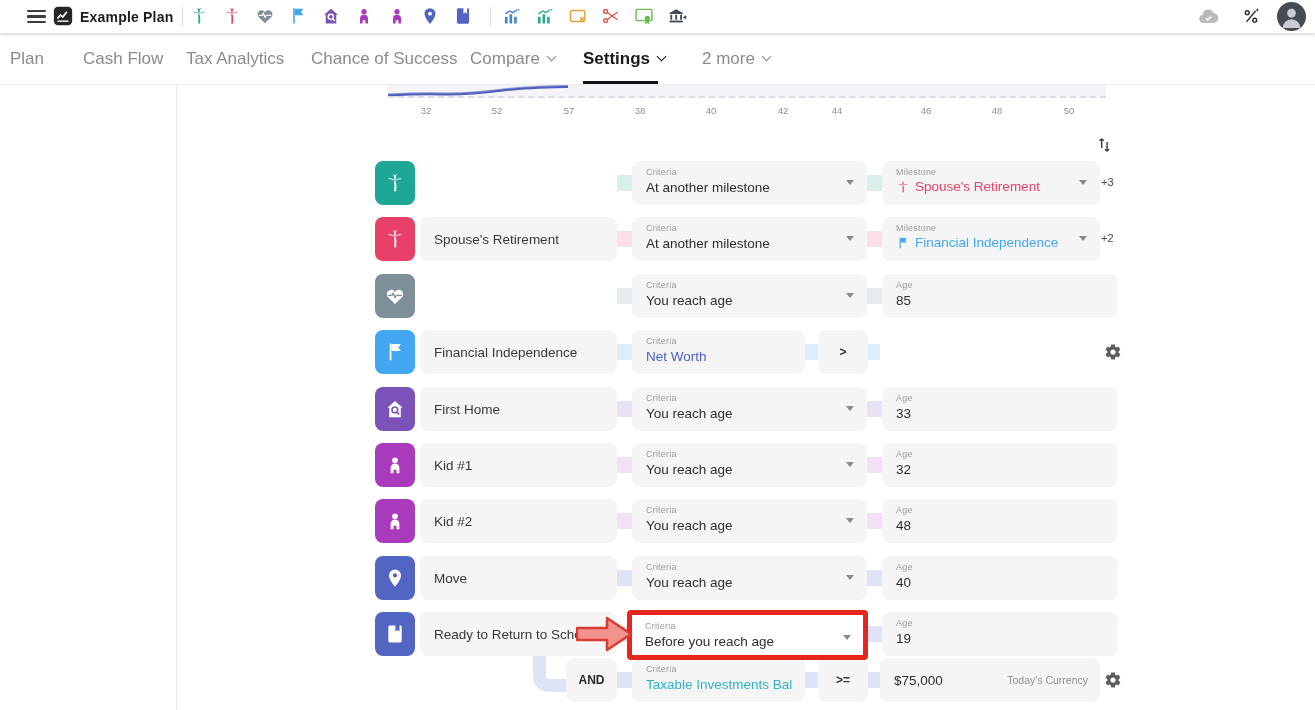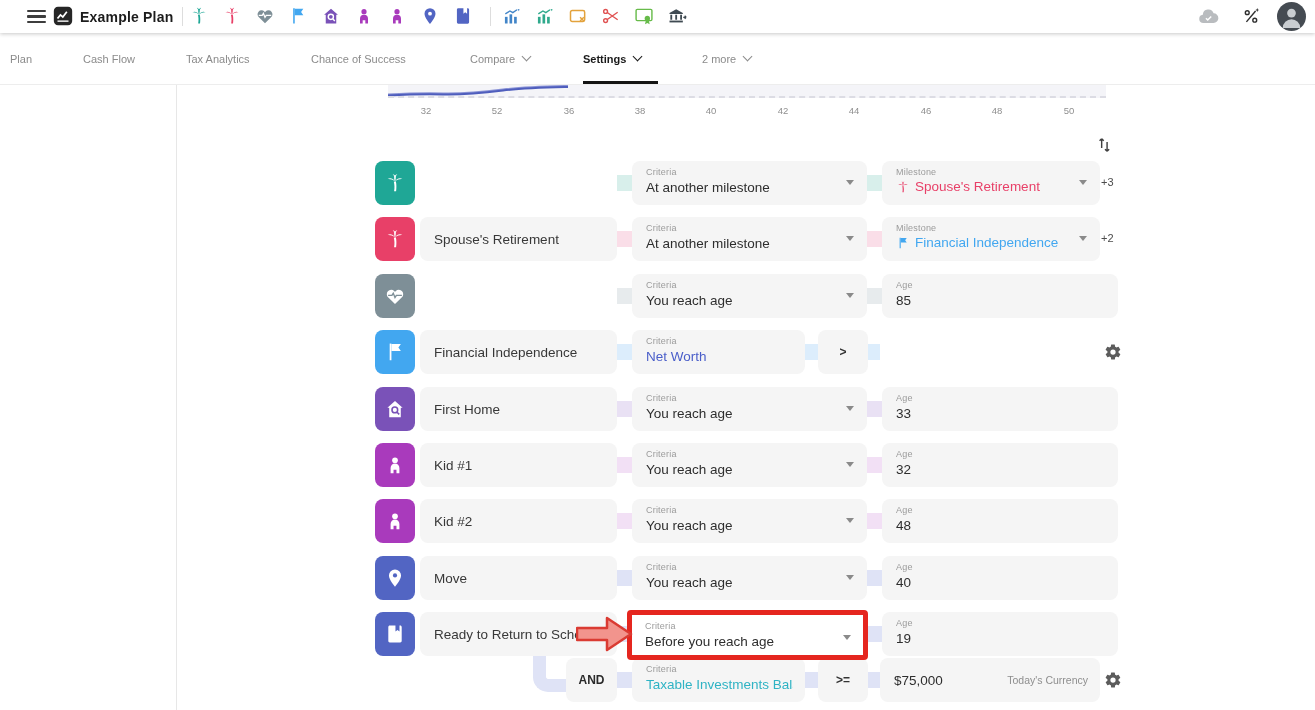--- a/index.html
+++ b/index.html
@@ -15,21 +15,21 @@
 .vdiv{position:absolute;top:7px;width:1px;height:19px;background:#ddd}
 .abicon{position:absolute;top:6px;width:20px;height:20px;cursor:pointer;--rowc:#fff}
 .abicon svg{width:100%;height:100%;display:block}
 .cloudicon{position:absolute;left:1197px;top:6px;width:22px;height:20px}
 .pcticon{position:absolute;left:1241px;top:6px;width:20px;height:20px;color:#2e2e2e;cursor:pointer}
 .avatar{position:absolute;left:1277px;top:2px;width:29px;height:29px;border-radius:50%;overflow:hidden;background:#454b52;cursor:pointer}
 .avatar svg{width:100%;height:100%}
 
 
 .tabs{position:absolute;top:33px;left:0;width:1315px;height:52px;background:#fff;border-bottom:1px solid #ededed;z-index:20}
-.tab{position:absolute;top:0;height:100%;display:flex;align-items:center;font-size:11px;color:#8b8b8b;cursor:pointer;white-space:nowrap}
+.tab{position:absolute;top:0;height:100%;display:flex;align-items:center;font-size:17px;color:#8b8b8b;cursor:pointer;white-space:nowrap}
 .tab.active{color:#1a1a1a;font-weight:bold}
 .chev{width:7px;height:7px;border-right:1.6px solid #8b8b8b;border-bottom:1.6px solid #8b8b8b;transform:rotate(45deg);margin-left:8px;margin-top:-4px}
 .tab.active .chev{border-color:#1a1a1a}
 .underline{position:absolute;top:48px;left:583px;width:75px;height:3px;background:#141414}
 
 
 .leftline{position:absolute;left:176px;top:85px;width:1px;height:625px;background:#e7e7e7}
 .chartbg{position:absolute;left:388px;top:85px;width:718px;height:13px;background:#f4f4f8}
 .chartline{position:absolute;left:388px;top:85px;width:185px;height:13px}
 .dash{position:absolute;left:388px;top:96px;width:718px;border-top:2px dashed #dcdce4}
@@ -294,25 +294,25 @@
 
 <div class="chartbg"></div>
 <svg class="chartline" viewBox="0 0 185 13">
   <path d="M0 9.5 C 20 8.5, 35 8, 55 8.5 S 95 7, 115 4.5 S 160 1.5, 180 1" fill="none" stroke="#8a93d6" stroke-width="2"></path>
   <path d="M0 10.5 C 20 9.5, 35 9, 55 9.5 S 95 8, 115 5.5 S 160 2.5, 180 2" fill="none" stroke="#4f5ebd" stroke-width="2"></path>
 </svg>
 <div class="dash"></div>
 
 <span class="tick" style="left:413px">32</span>
 <span class="tick" style="left:484px">52</span>
-<span class="tick" style="left:556px">36</span>
+<span class="tick" style="left:556px">57</span>
 <span class="tick" style="left:627px">38</span>
 <span class="tick" style="left:698px">40</span>
 <span class="tick" style="left:770px">42</span>
-<span class="tick" style="left:841px">44</span>
+<span class="tick" style="left:824px">44</span>
 <span class="tick" style="left:913px">46</span>
 <span class="tick" style="left:984px">48</span>
 <span class="tick" style="left:1056px">50</span>
 
 <div class="sorticon">
   <svg viewBox="0 0 24 24" fill="none" stroke="currentColor" stroke-width="1.7">
     <path d="M8 15.5v-11m0 0L5.5 7M8 4.5L10.5 7"></path>
     <path d="M14.5 8.5v11m0 0L12 17m2.5 2.5L17 17"></path>
   </svg>
 </div>

